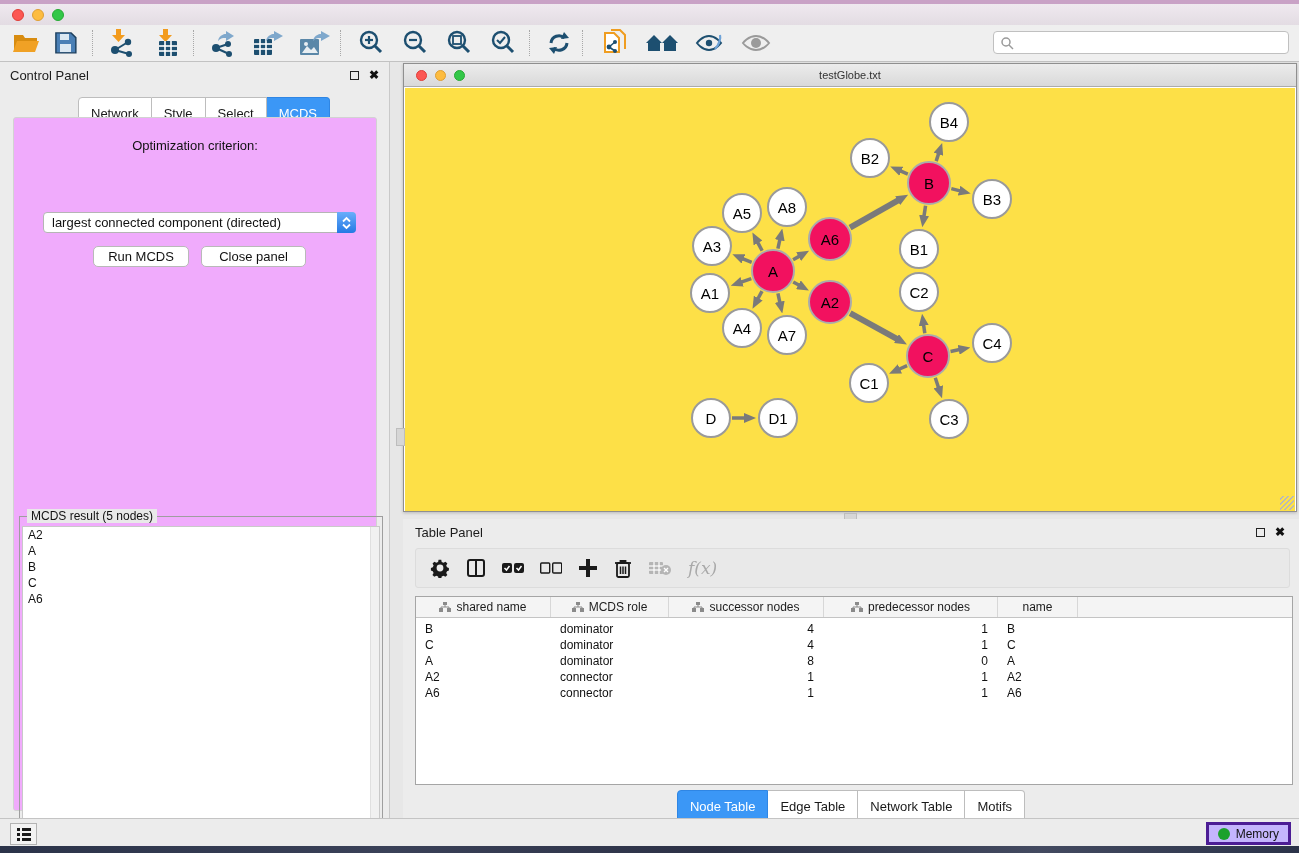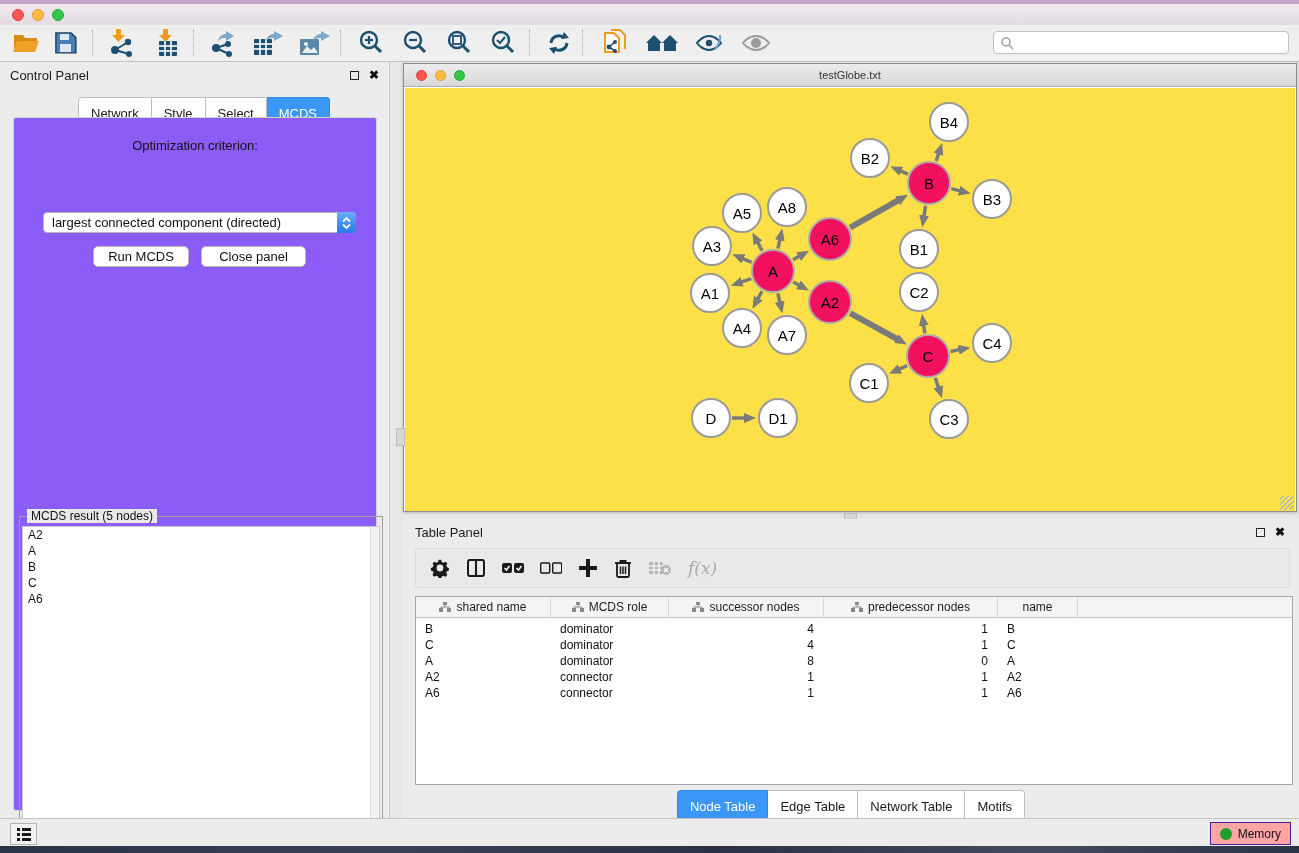--- a/index.html
+++ b/index.html
@@ -32,21 +32,21 @@
   .panel-ctrls { margin-left:auto; display:flex; align-items:center; gap:10px; }
   .float-box { width:9px; height:9px; border:1.5px solid #222; background:transparent; }
   .close-x { font-size:12px; font-weight:bold; color:#111; line-height:9px; }
   #cp-tabs { position:absolute; left:78px; top:35px; display:flex; }
   .seg-tab { height:32px; padding:8px 12px; font-size:13px; color:#1a1a1a; background:#fff;
     border:1px solid #bdbdbd; border-left:none; display:flex; align-items:center; }
   .seg-tab:first-child { border-left:1px solid #bdbdbd; border-radius:4px 0 0 4px; }
   .seg-tab:last-child { border-radius:0 4px 4px 0; }
   .seg-tab.active { background:#3b97f6; border-color:#2f86e4; color:#fff; }
   #cp-inner { position:absolute; left:13px; top:55px; width:364px; height:694px;
-    background:#8b5cf6; border:1px solid #d2d2d2; border-radius:3px; }
+    background:#f0abfc; border:1px solid #d2d2d2; border-radius:3px; }
   #opt-label { margin-top:20px; text-align:center; font-size:13px; color:#111; }
   #criterion { position:absolute; left:29px; top:94px; width:313px; height:21px; background:#fff;
     border:1px solid #b5b5b5; border-radius:4px; display:flex; align-items:center; font-size:13px; color:#111; }
   #criterion .val { padding-left:8px; flex:1; white-space:nowrap; overflow:hidden; }
   #criterion .stepper { width:19px; height:21px; margin-right:-1px; border-radius:0 4px 4px 0;
     background:linear-gradient(#6aaefb,#2479e4); display:flex; flex-direction:column; align-items:center; justify-content:center; }
   #criterion .stepper svg { display:block; }
   .cp-btn { position:absolute; top:128px; height:21px; background:#fff; border:1px solid #b9b9b9;
     border-radius:5px; font-size:13px; color:#111; display:flex; align-items:center; justify-content:center; }
   #run-btn { left:79px; width:96px; }
@@ -92,22 +92,22 @@
   .td.num { text-align:right; }
   #nt-rows { padding-top:3px; }
 
   #tp-tabs { position:absolute; left:0; right:0; top:271px; display:flex; justify-content:center; }
 
   
   #status-bar { position:absolute; left:0; top:818px; width:100%; height:28px;
     background:#ececec; border-top:1px solid #c4c4c4; }
   #console-btn { position:absolute; left:10px; top:4px; width:27px; height:22px; background:#f2f2f2;
     border:1px solid #b3b3b3; display:flex; align-items:center; justify-content:center; }
-  #memory-btn { position:absolute; right:8px; top:3px; height:23px; padding:0 9px; background:#fca5a5;
-    border:1px solid #4c1d95; display:flex; align-items:center; gap:6px; font-size:12px; color:#111; }
+  #memory-btn { position:absolute; right:8px; top:3px; height:23px; padding:0 9px; background:#c4b5fd;
+    border:3px solid #4c1d95; display:flex; align-items:center; gap:6px; font-size:12px; color:#111; }
   #memory-dot { width:12px; height:12px; border-radius:50%; background:#1ba12c; }
   #wallpaper-bottom { position:absolute; left:0; top:846px; width:100%; height:7px;
     background:linear-gradient(90deg,#2b3349,#3a4158 30%,#2c3146 55%,#434a60 80%,#2b3349); }
 </style>
 </head>
 <body>
 
 <div id="app">
   <div id="wallpaper-top"></div>
 

